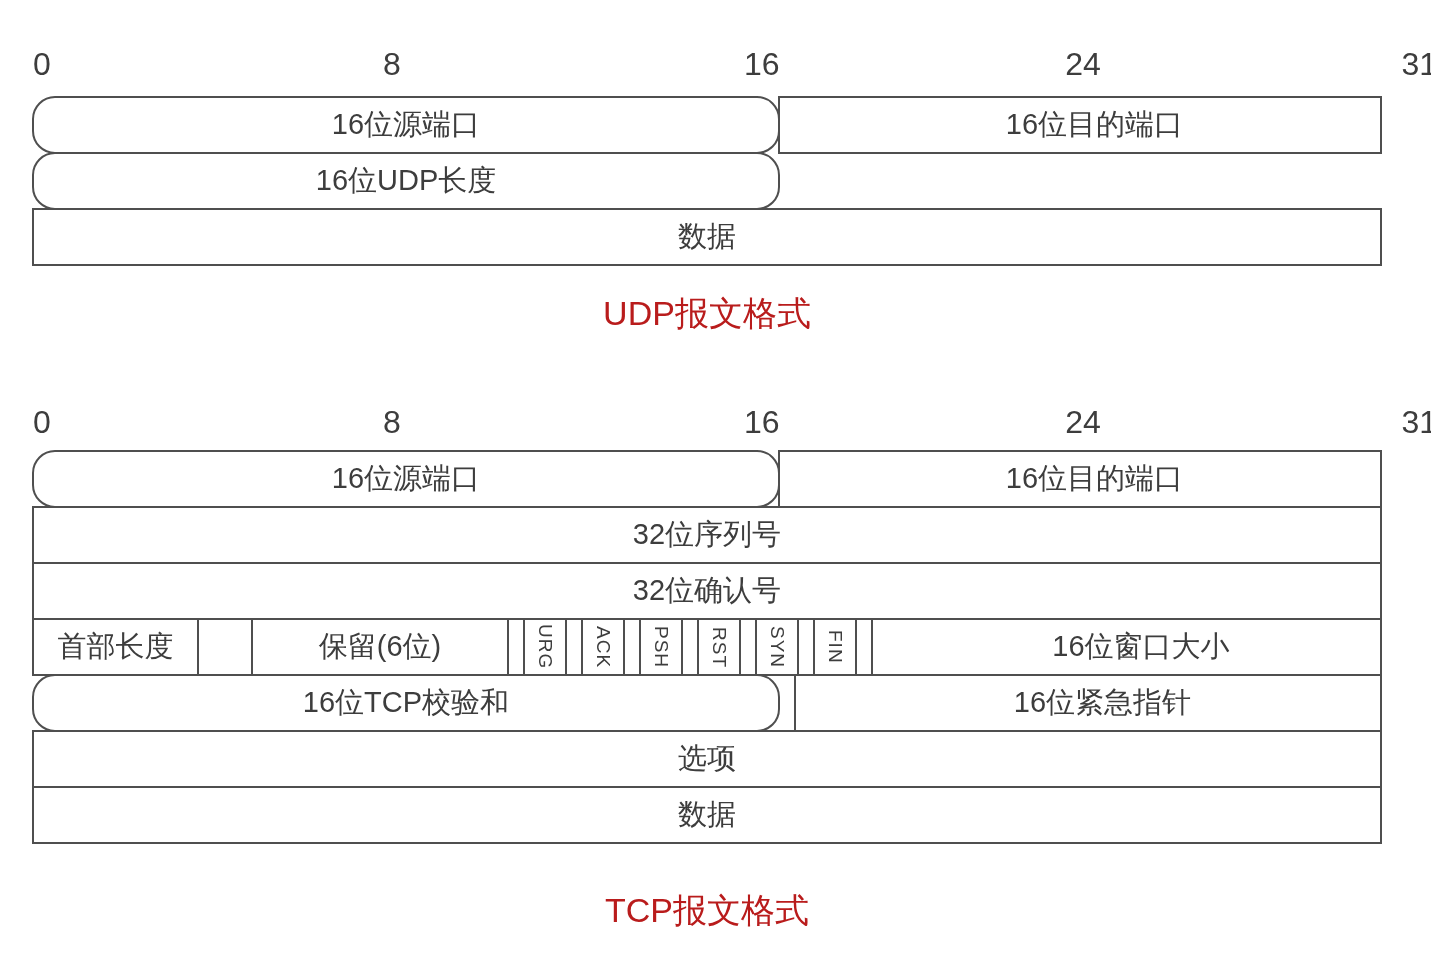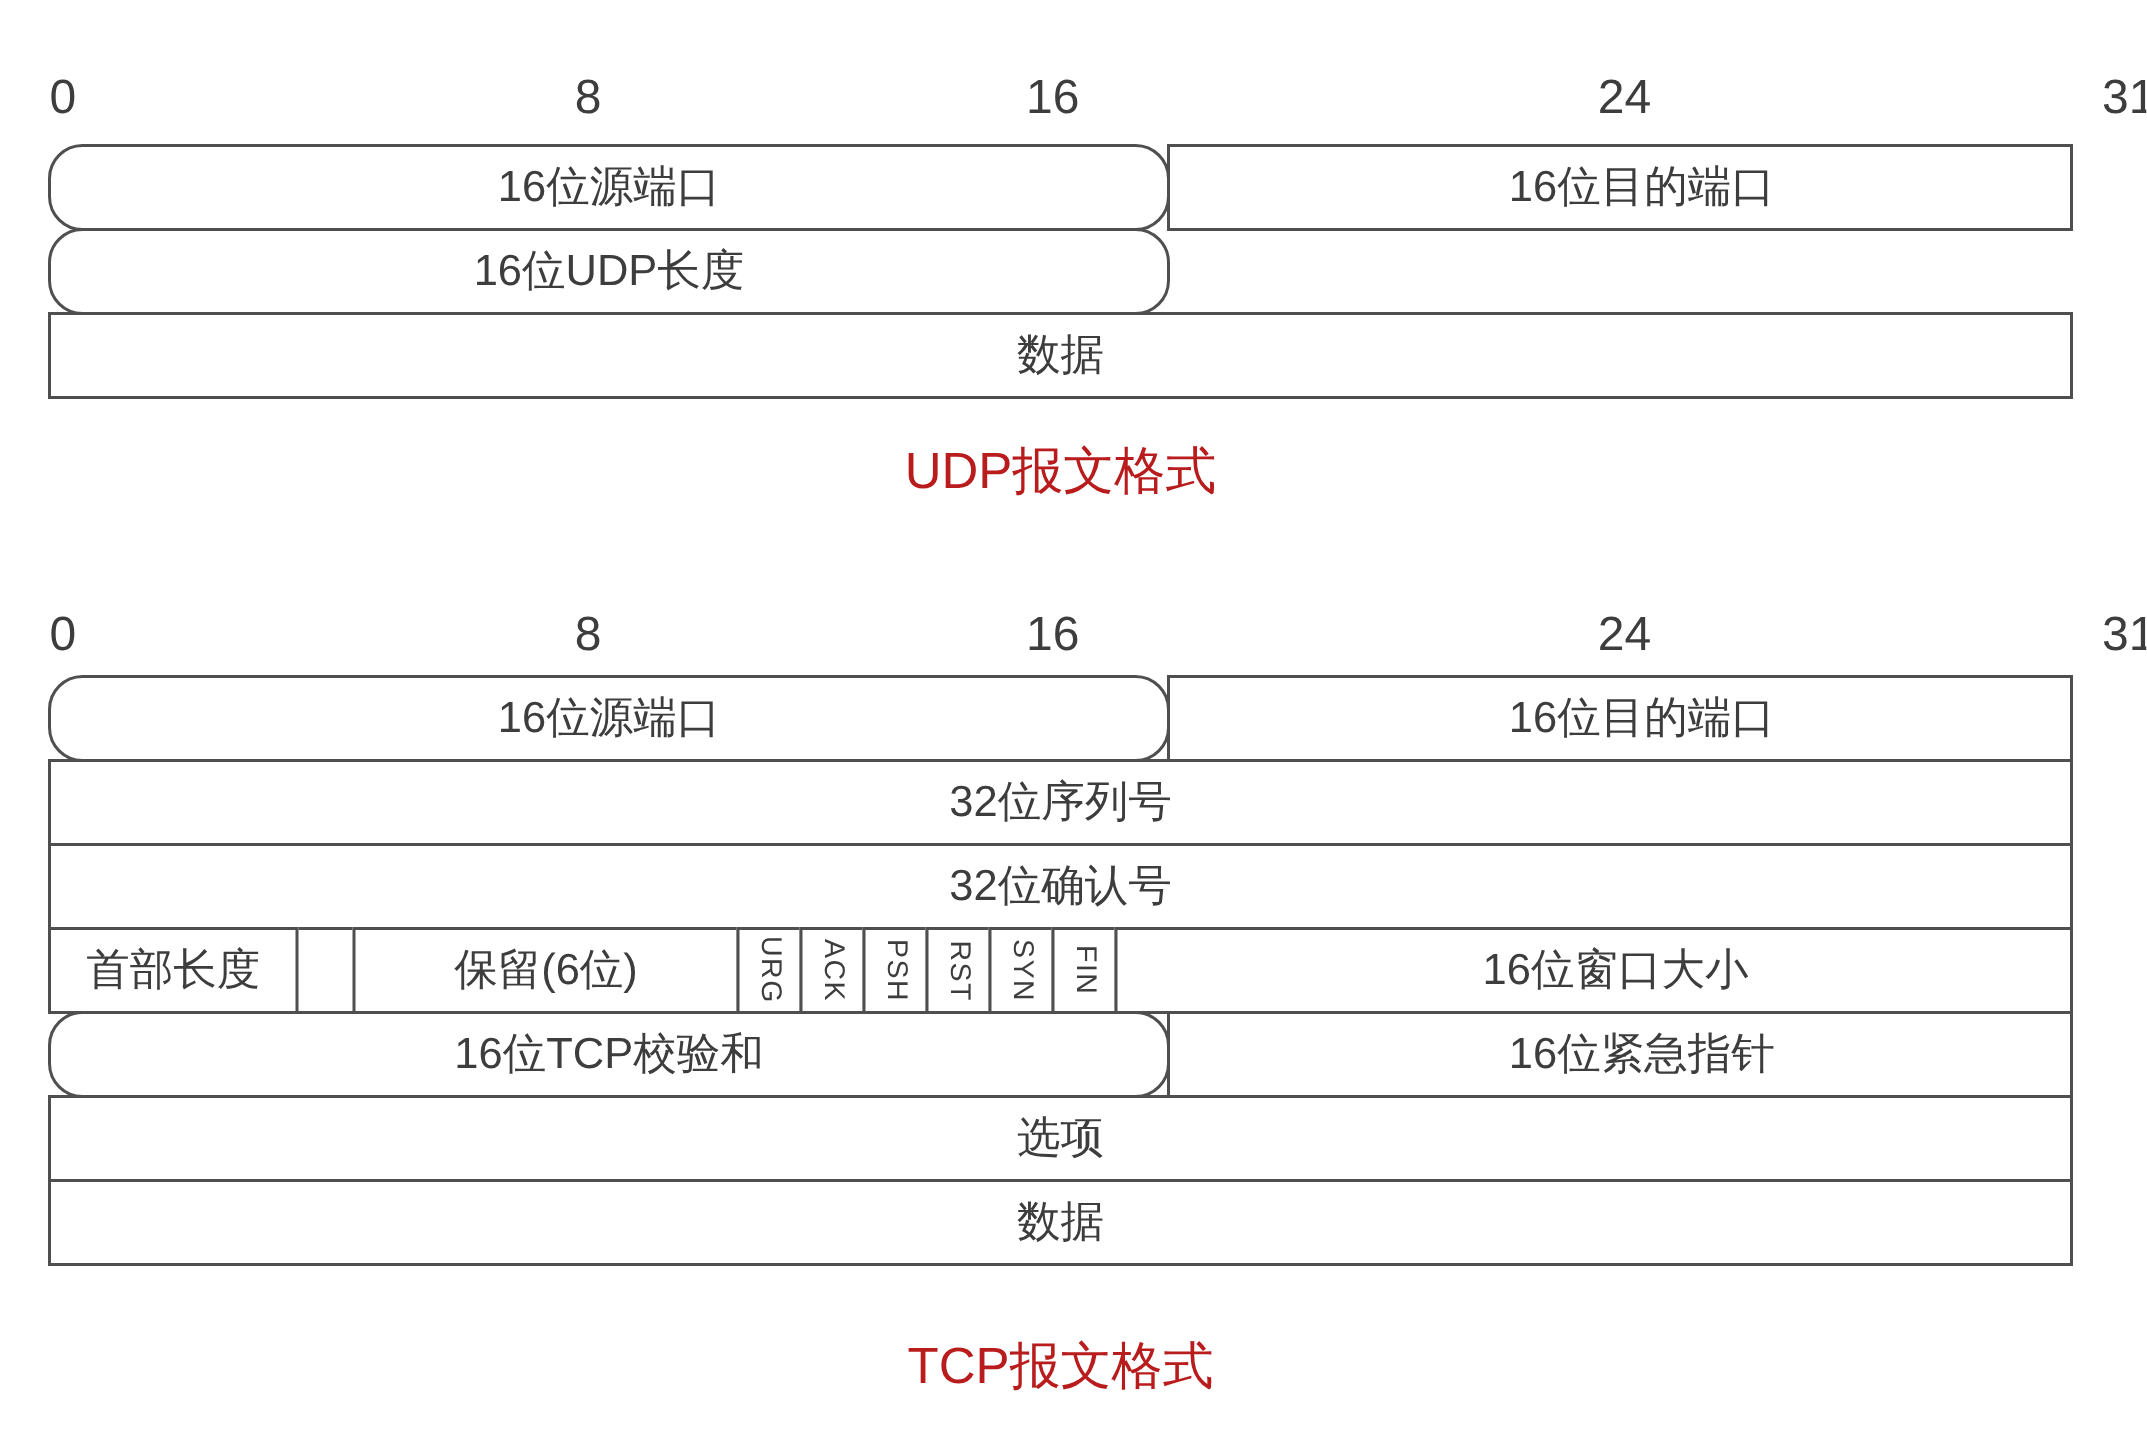--- a/index.html
+++ b/index.html
@@ -20,36 +20,36 @@
   .ruler {
     position: absolute;
     left: 0; top: 0;
     width: 1431px; height: 44px;
     font-size: 32px;
     color: #3d3d3d;
   }
   .tick { position: absolute; top: 0; white-space: nowrap; }
   .tick.t0  { left: 33px; }
   .tick.t8  { left: 392px;  transform: translateX(-50%); }
-  .tick.t16 { left: 684px; }
+  .tick.t16 { left: 744px; }
   .tick.t24 { left: 1083px; transform: translateX(-50%); }
   .tick.t31 { left: 1437px; transform: translateX(-100%); }
 
   .ftable {
     position: absolute;
     left: 32px;
     width: 1350px;
   }
   .frow {
     display: flex;
     height: 58px;
     width: 1350px;
     box-sizing: border-box;
   }
-  .frow + .frow { margin-top: -2px; }
+  .frow + .frow { margin-top: -2px; gap: 16px; }
   .cell {
     box-sizing: border-box;
     border: 2px solid #4f4f4f;
     display: flex;
     align-items: center;
     justify-content: center;
     font-size: 29px;
     white-space: nowrap;
     background: #ffffff;
   }

